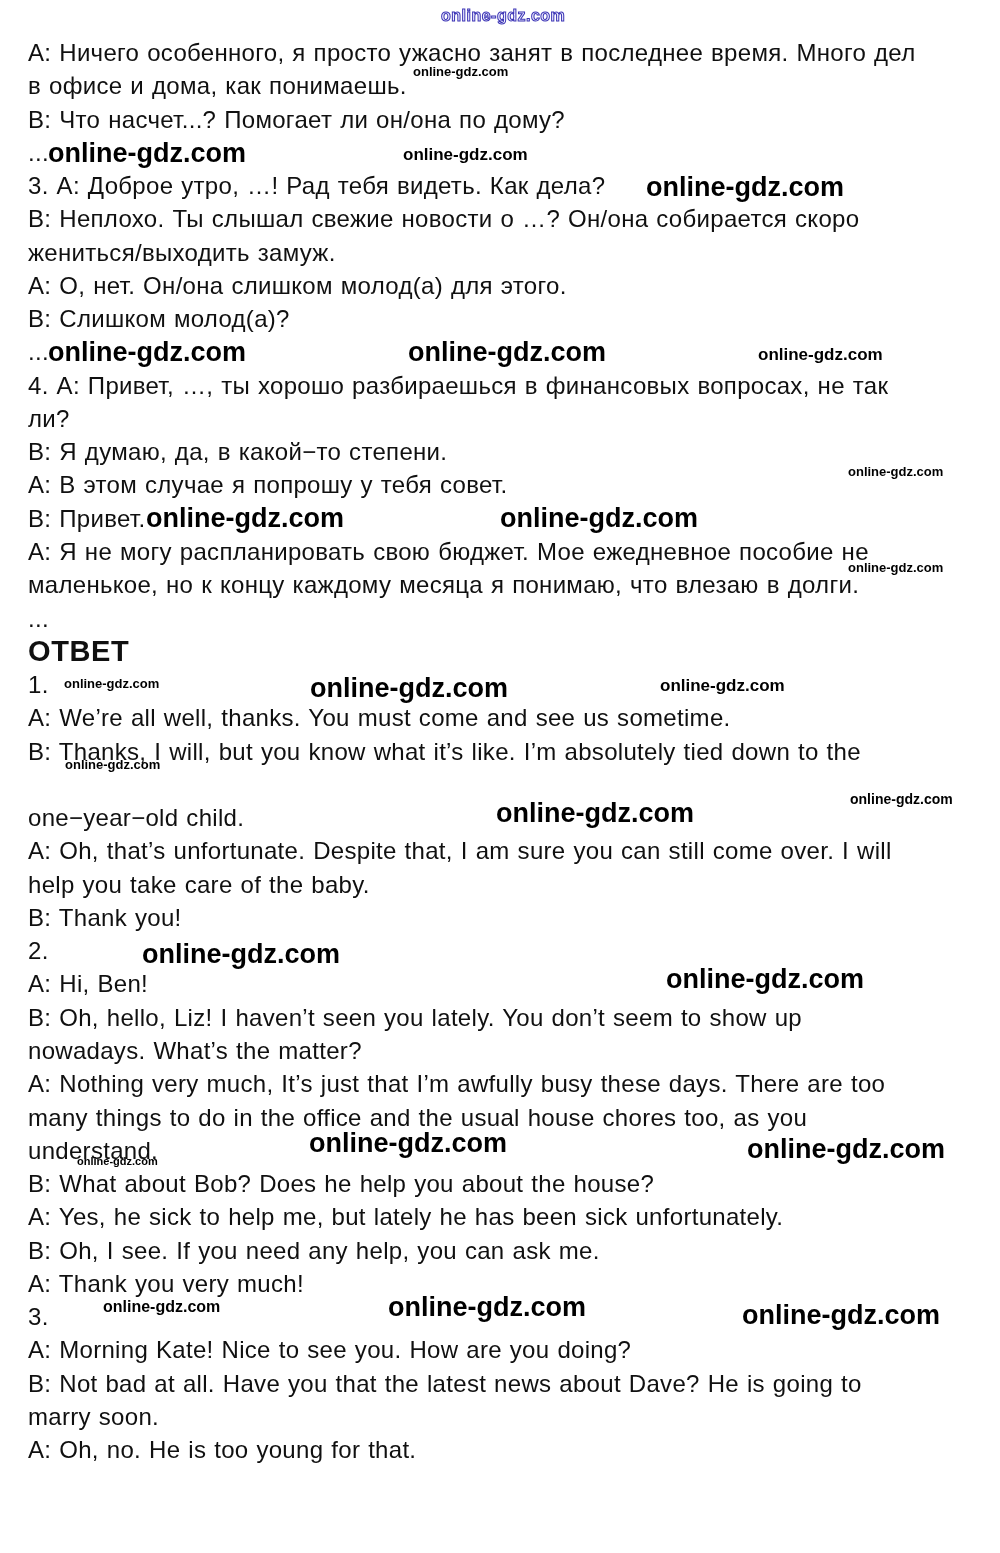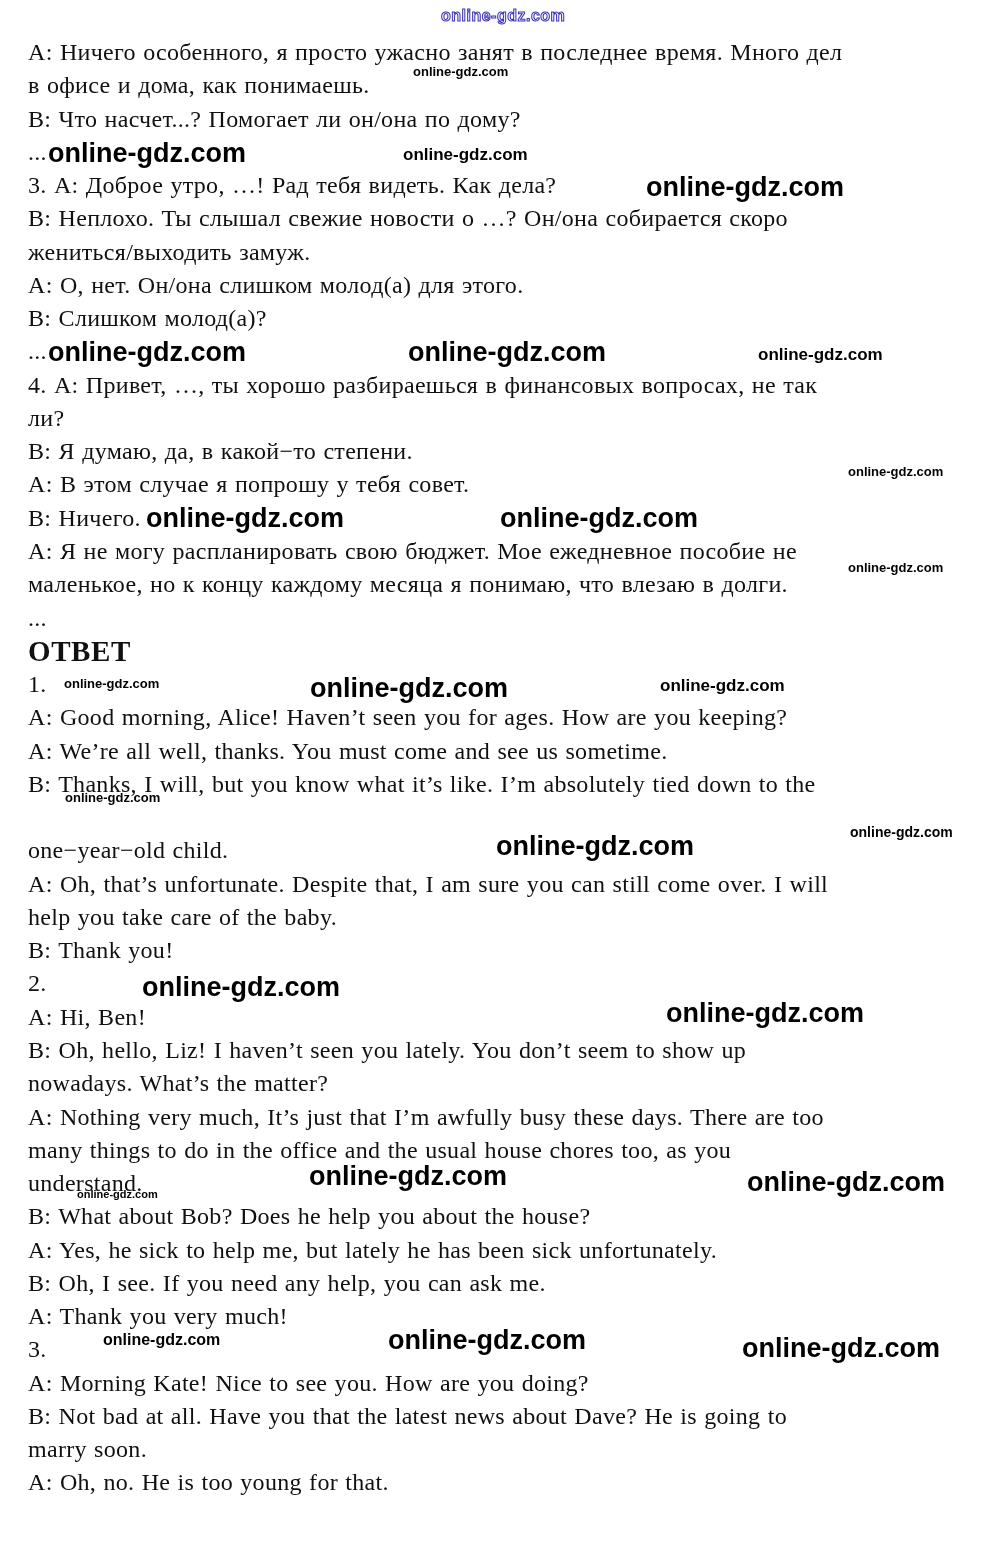--- a/index.html
+++ b/index.html
@@ -1,20 +1,20 @@
 <!DOCTYPE html>
 <html><head>
 <meta charset="utf-8">
 <style>
   html,body{margin:0;padding:0;background:#ffffff;}
   .page{position:relative;width:1000px;height:1553px;background:#ffffff;overflow:hidden;
         font-family:"Liberation Serif",serif;color:#111;}
   .doc{position:absolute;left:28px;top:36px;width:942px;}
   .ln{position:relative;height:33.27px;line-height:33.27px;white-space:nowrap;}
-  .t{font-family:Liberation Serif, serif;font-size:24px;letter-spacing:0.3px;word-spacing:1px;color:#101010;}
+  .t{font-family:Liberation Sans, sans-serif;font-size:24px;letter-spacing:0.3px;word-spacing:1px;color:#101010;}
   .b{font-weight:bold;font-size:29px;letter-spacing:0.6px;}
   
   .w{position:absolute;font-family:"Liberation Sans",sans-serif;font-weight:bold;color:#000;
      white-space:nowrap;line-height:1;letter-spacing:0;}
   .wl{font-size:27px;}
   .wm{font-size:17px;}
   .wm16{font-size:16px;}
   .w14{font-size:14px;}
   .ws{font-size:13px;}
   .wt{font-size:11px;font-weight:600;}
@@ -77,33 +77,32 @@
     <div class="ln"><span class="t">...</span><span class="w wl pb">online-gdz.com</span><span class="w wl pe">online-gdz.com</span><span class="w wm pf">online-gdz.com</span></div>
 
     <div class="ln"><span class="t">4. А: Привет, …, ты хорошо разбираешься в финансовых вопросах, не так</span></div>
 
     <div class="ln"><span class="t">ли?</span></div>
 
     <div class="ln"><span class="t">В: Я думаю, да, в какой−то степени.</span></div>
 
     <div class="ln"><span class="t">А: В этом случае я попрошу у тебя совет.</span><span class="w ws pg">online-gdz.com</span></div>
 
-    <div class="ln"><span class="t">В: Ничего.</span><span class="w wl ph">online-gdz.com</span><span class="w wl pi">online-gdz.com</span></div>
+    <div class="ln"><span class="t">В: Привет.</span><span class="w wl ph">online-gdz.com</span><span class="w wl pi">online-gdz.com</span></div>
 
     <div class="ln"><span class="t">А: Я не могу распланировать свою бюджет. Мое ежедневное пособие не</span></div>
 
     <div class="ln"><span class="t">маленькое, но к концу каждому месяца я понимаю, что влезаю в долги.</span><span class="w ws pj">online-gdz.com</span></div>
 
     <div class="ln"><span class="t">...</span></div>
 
     <div class="ln"><span class="t b">ОТВЕТ</span></div>
 
     <div class="ln"><span class="t">1.</span><span class="w ws pk">online-gdz.com</span><span class="w wl pl">online-gdz.com</span><span class="w wm pm">online-gdz.com</span></div>
 
-    <div class="ln"><span class="t">A: Good morning, Alice! Haven’t seen you for ages. How are you keeping?</span></div>
 
 
     <div class="ln"><span class="t">A: We’re all well, thanks. You must come and see us sometime.</span></div>
 
     <div class="ln"><span class="t">B: Thanks, I will, but you know what it’s like. I’m absolutely tied down to the</span></div>
 
     <div class="ln"><span class="w ws pn">online-gdz.com</span></div>
 
     <div class="ln"><span class="t">one−year−old child.</span><span class="w wl po">online-gdz.com</span><span class="w w14 pp">online-gdz.com</span></div>
 

